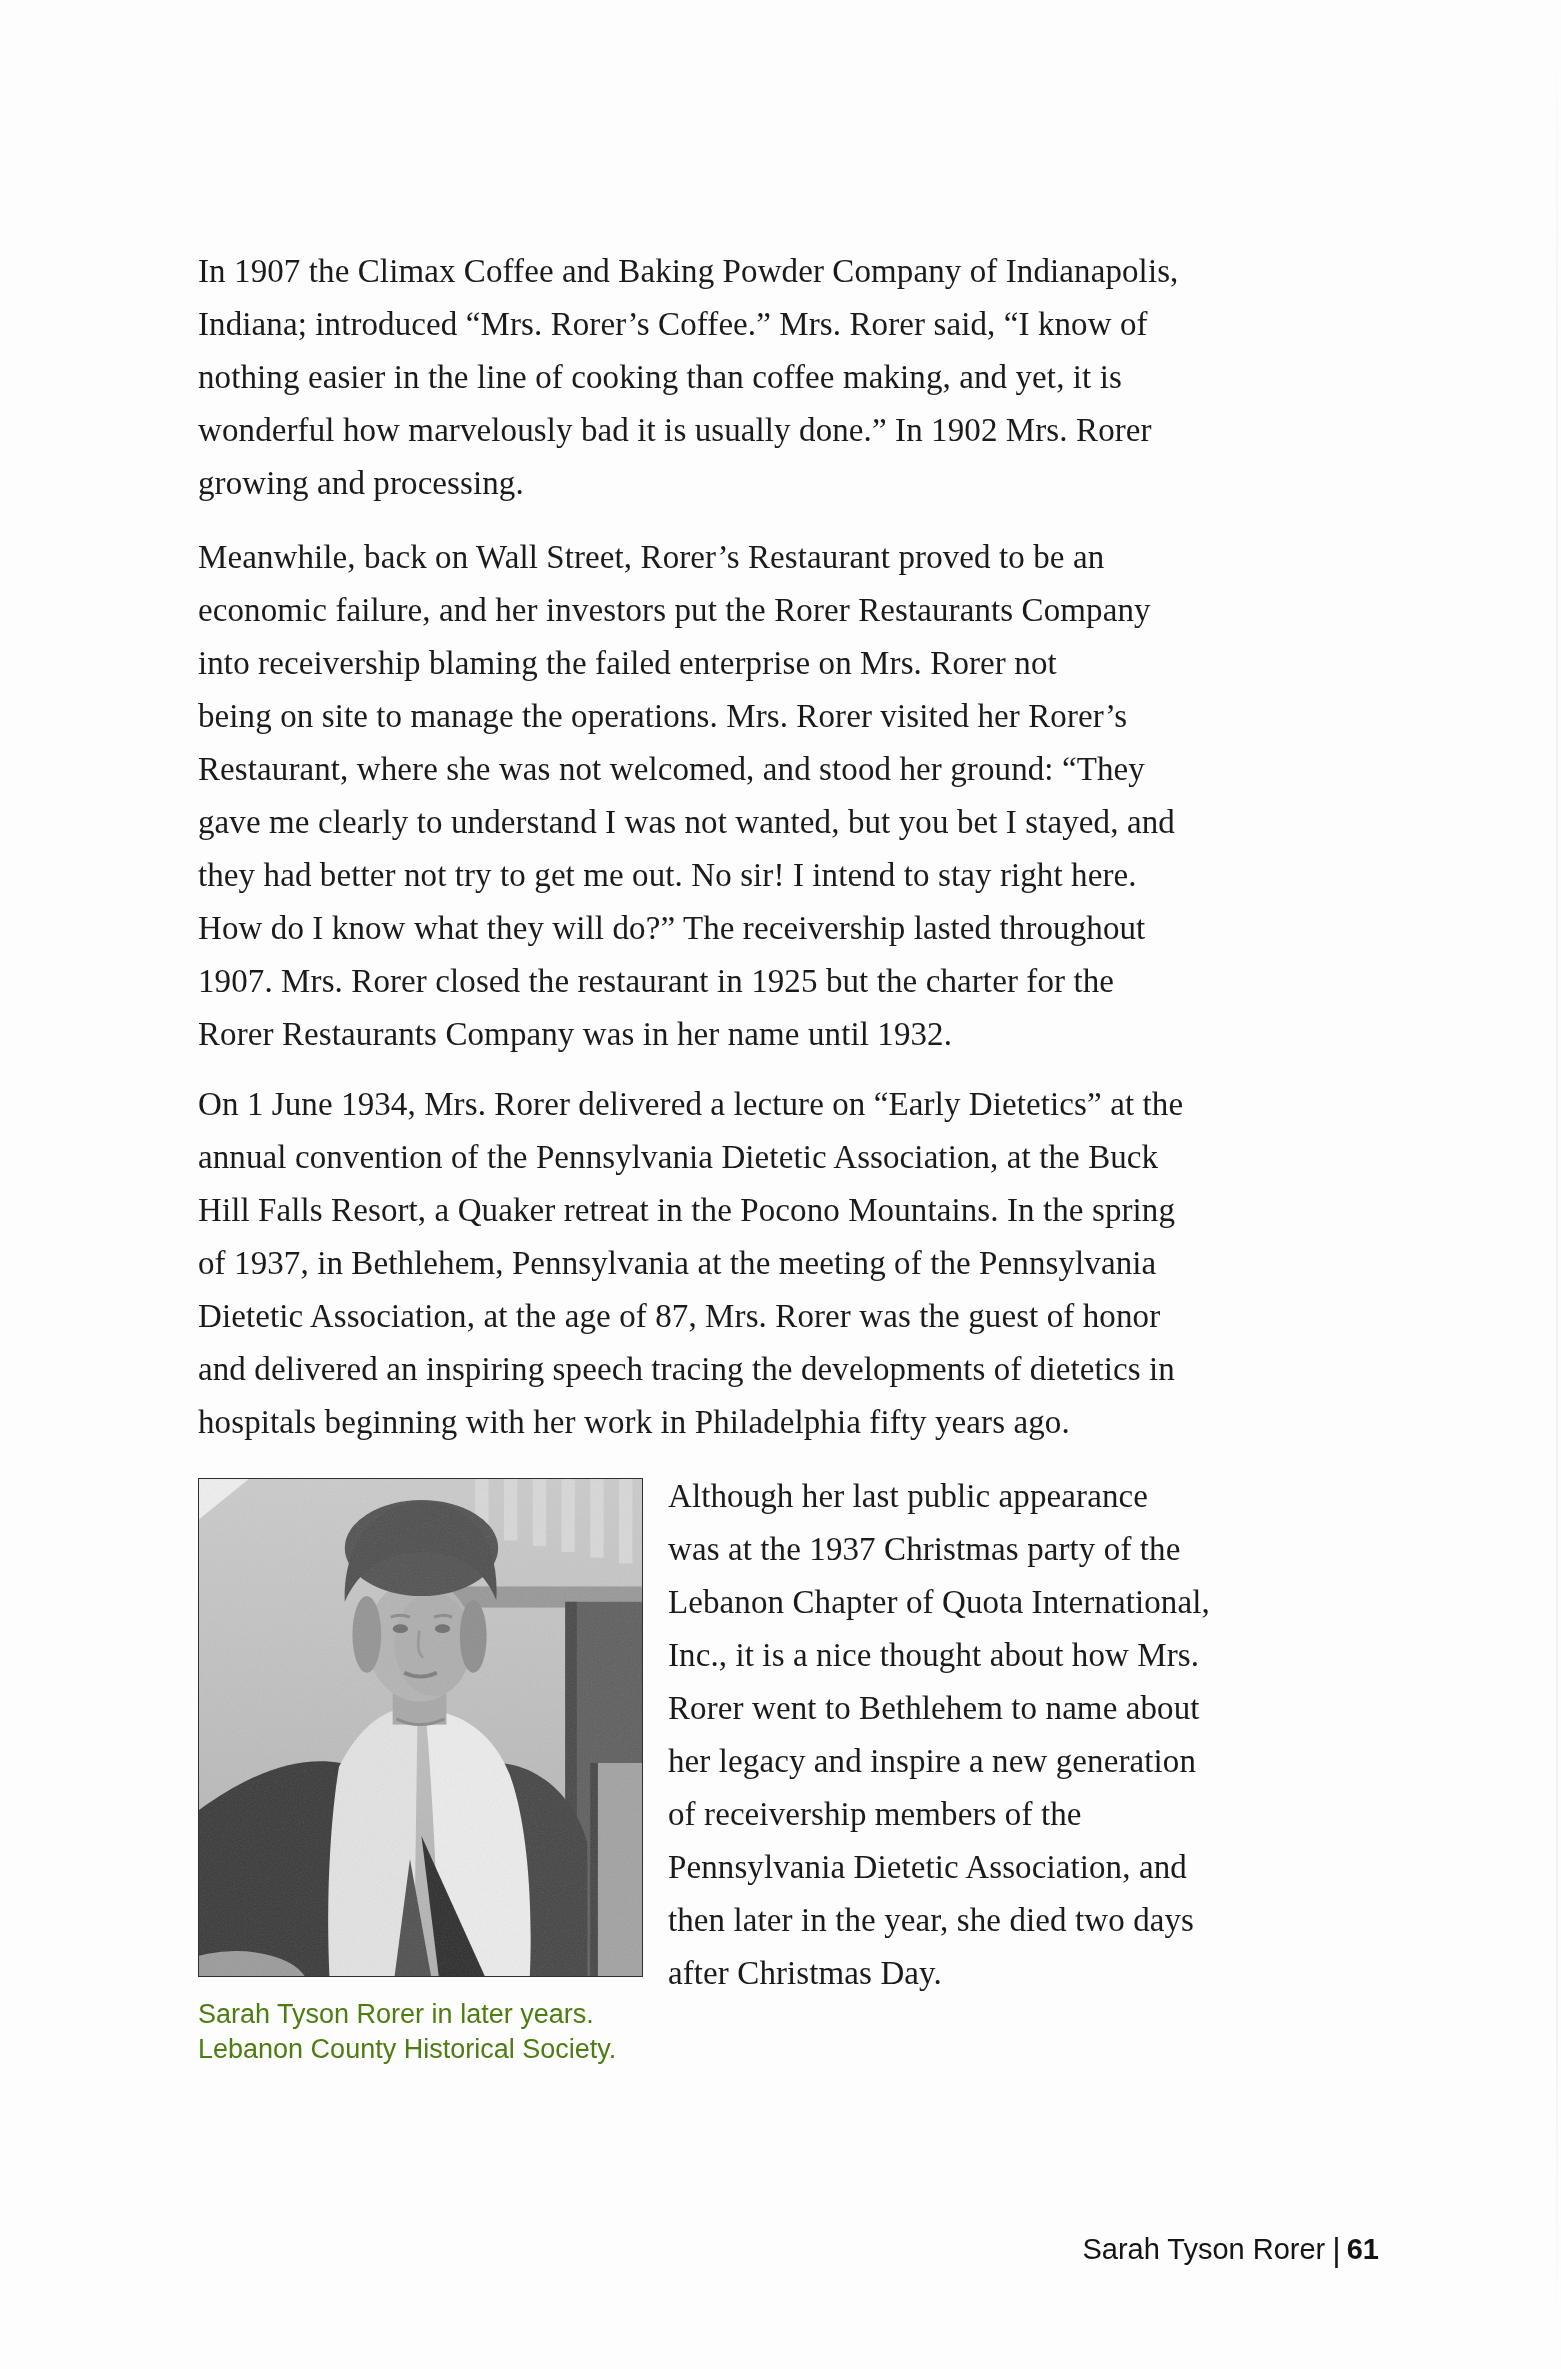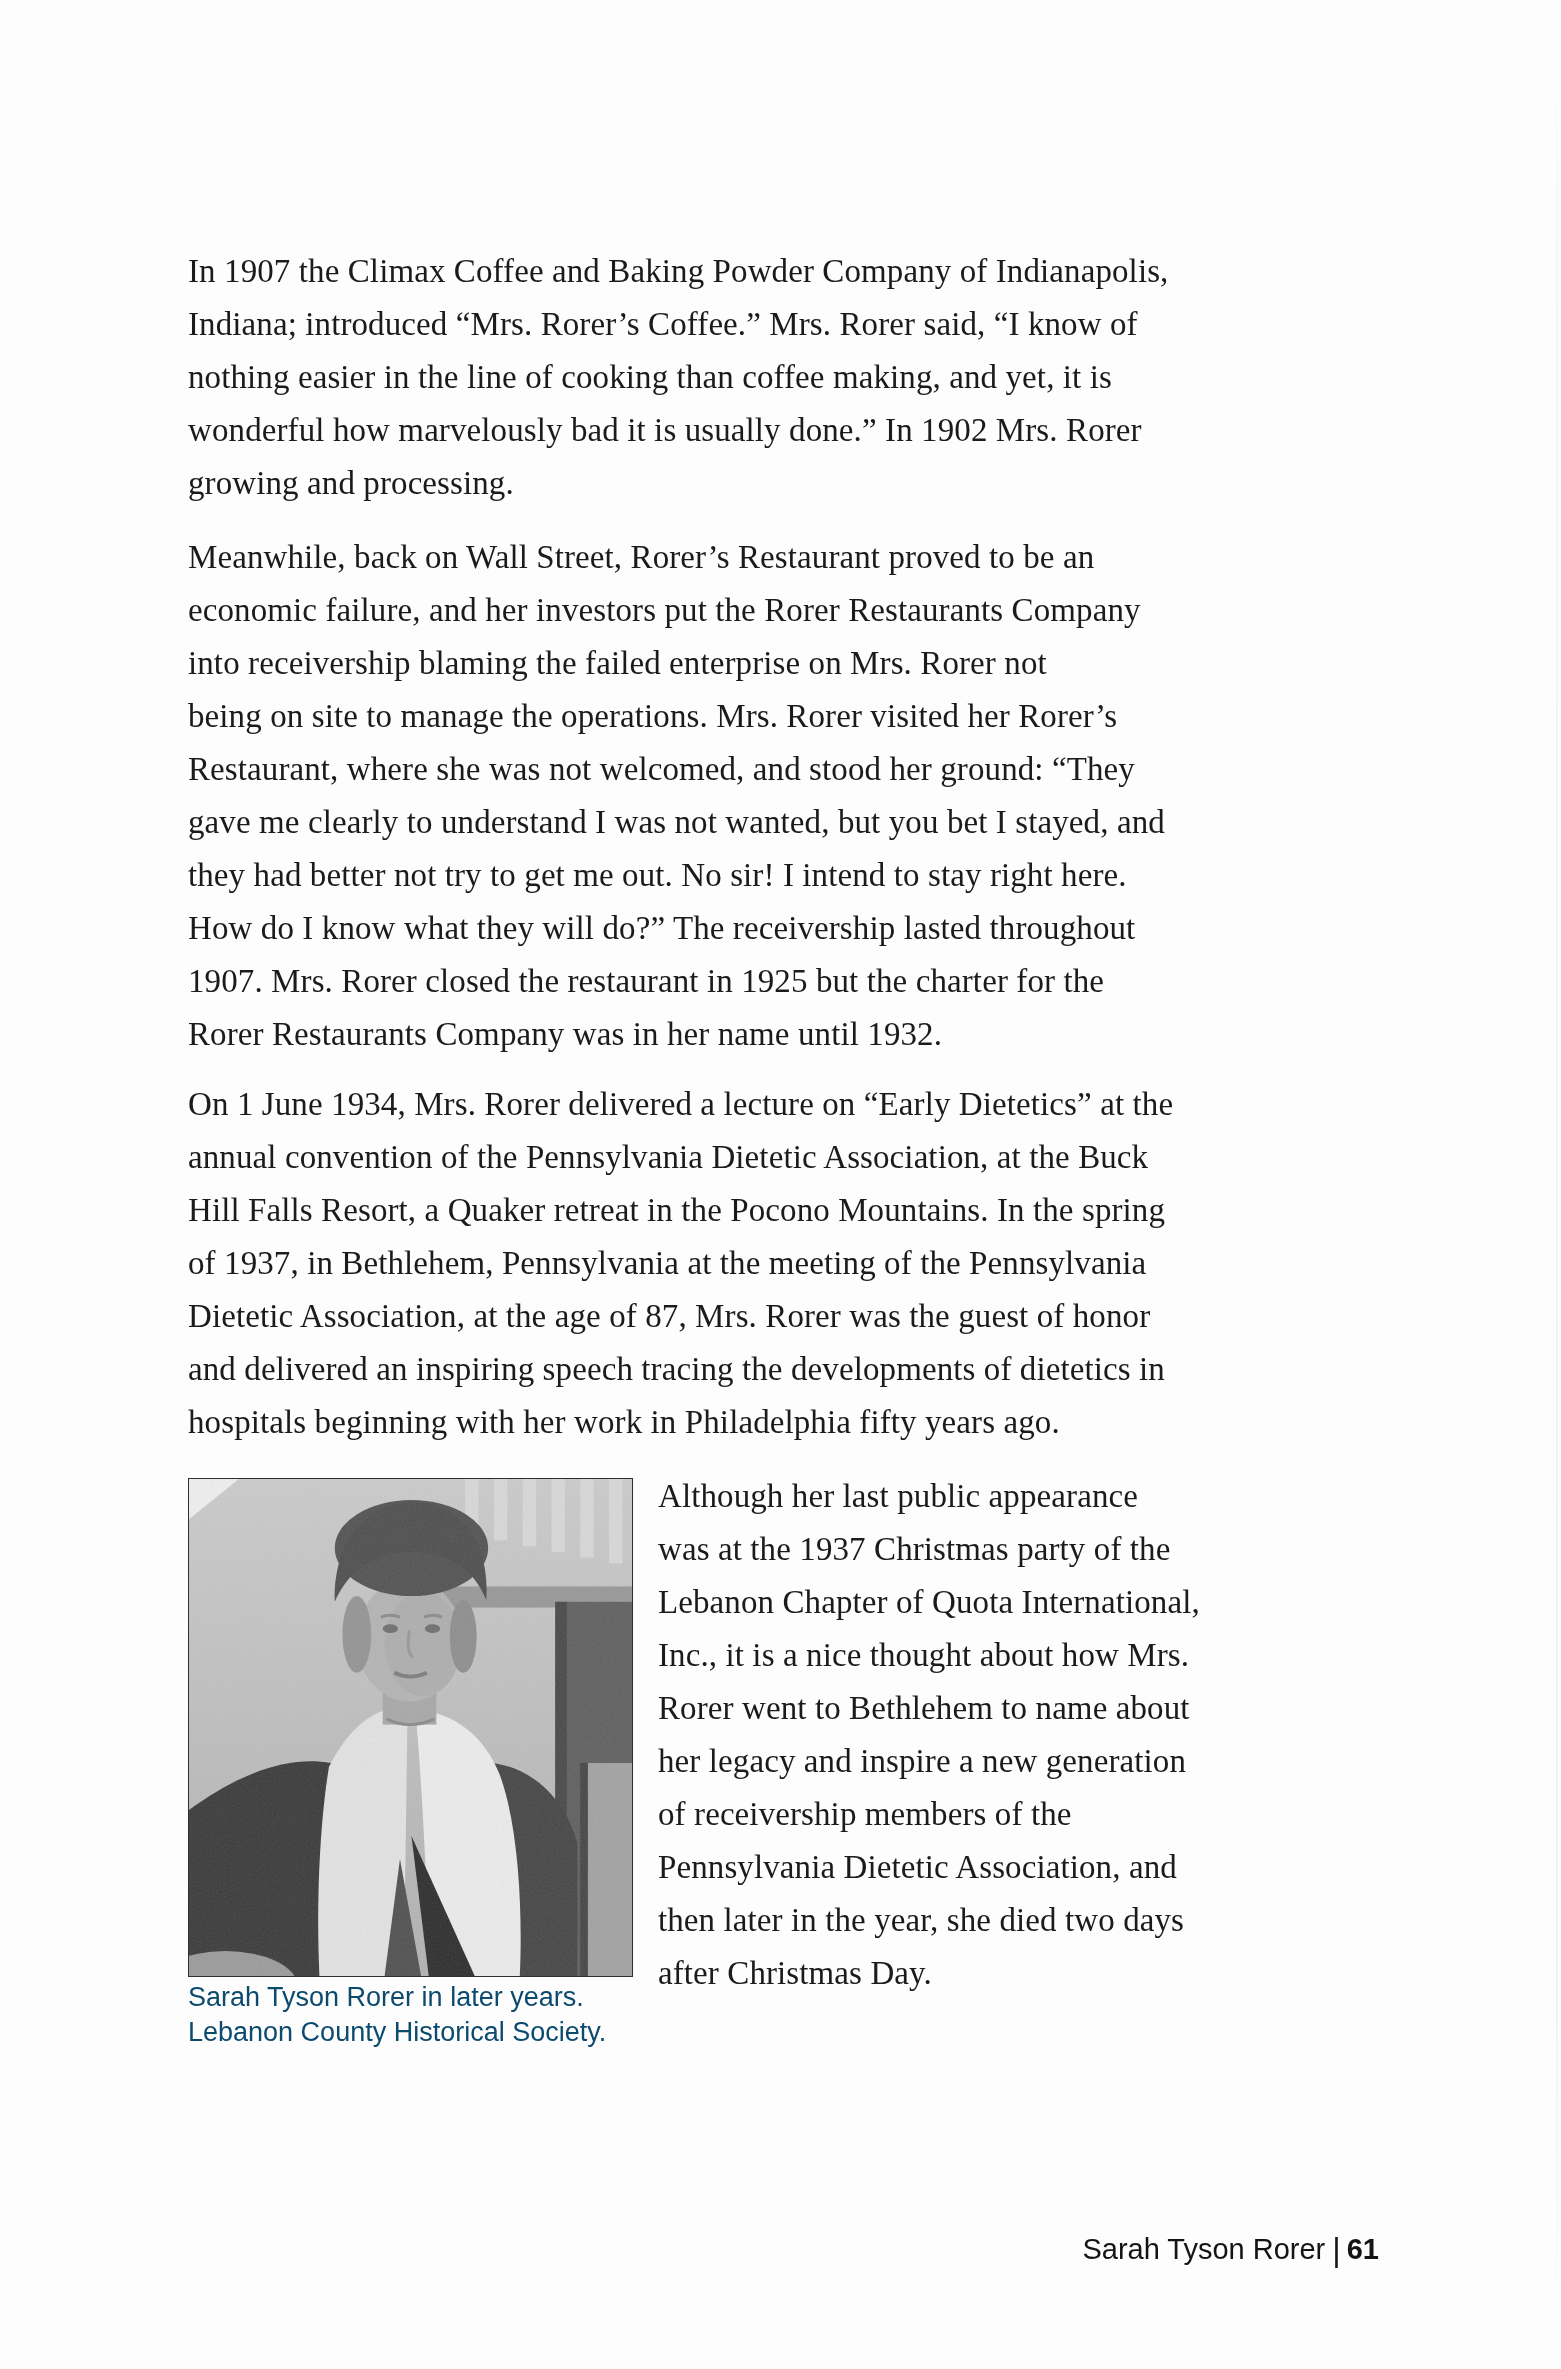--- a/index.html
+++ b/index.html
@@ -11,45 +11,45 @@
     color:#1b1b1b;
     overflow:hidden;
   }
   
   .scan-edge {
     position:absolute; right:3.8px; top:0; bottom:0; width:1.9px;
     background:linear-gradient(#ffffff, #ebebeb 15%, #e9e9e9 85%, #ffffff);
     opacity:.55;
   }
   .body-text {
-    position:absolute; left:188px; top:245px; width:1233px;
+    position:absolute; left:198px; top:245px; width:1233px;
   }
   .para .line {
     font-size:33px;
     line-height:53px;
     white-space:nowrap;
     letter-spacing:0.1px;
   }
   .para-1 { margin:0 0 21px 0; }
   .para-2 { margin:16px 0 17px 0; }
   .para-3 { margin:0 0 29px 0; }
   .figure-row { display:flex; align-items:flex-start; }
   .photo-figure { margin:0; flex:0 0 445px; width:445px; }
   .photo-frame {
     width:445px; height:499px;
     border:1.9px solid #2f2f2f;
     box-sizing:border-box;
     background:#bfbfbf;
   }
   .photo-frame svg { display:block; width:100%; height:100%; }
   .photo-caption {
-    margin-top:3px;
+    margin-top:20px;
     font-family:"Liberation Sans","DejaVu Sans",sans-serif;
     font-size:27px;
-    color:#0c4a6e;
+    color:#4d7c0f;
   }
   .photo-caption .line { line-height:35px; white-space:nowrap; letter-spacing:0; }
   .wrap-para { margin-left:25px; margin-top:-7.6px;font-family:Liberation Serif, serif; }
   .running-footer {
     position:absolute; top:2232px; right:183px;
     font-family:"Liberation Sans","DejaVu Sans",sans-serif;
     font-size:29px; color:#141414;
     white-space:nowrap;
   }
   .rf-title { margin-right:7px; }

